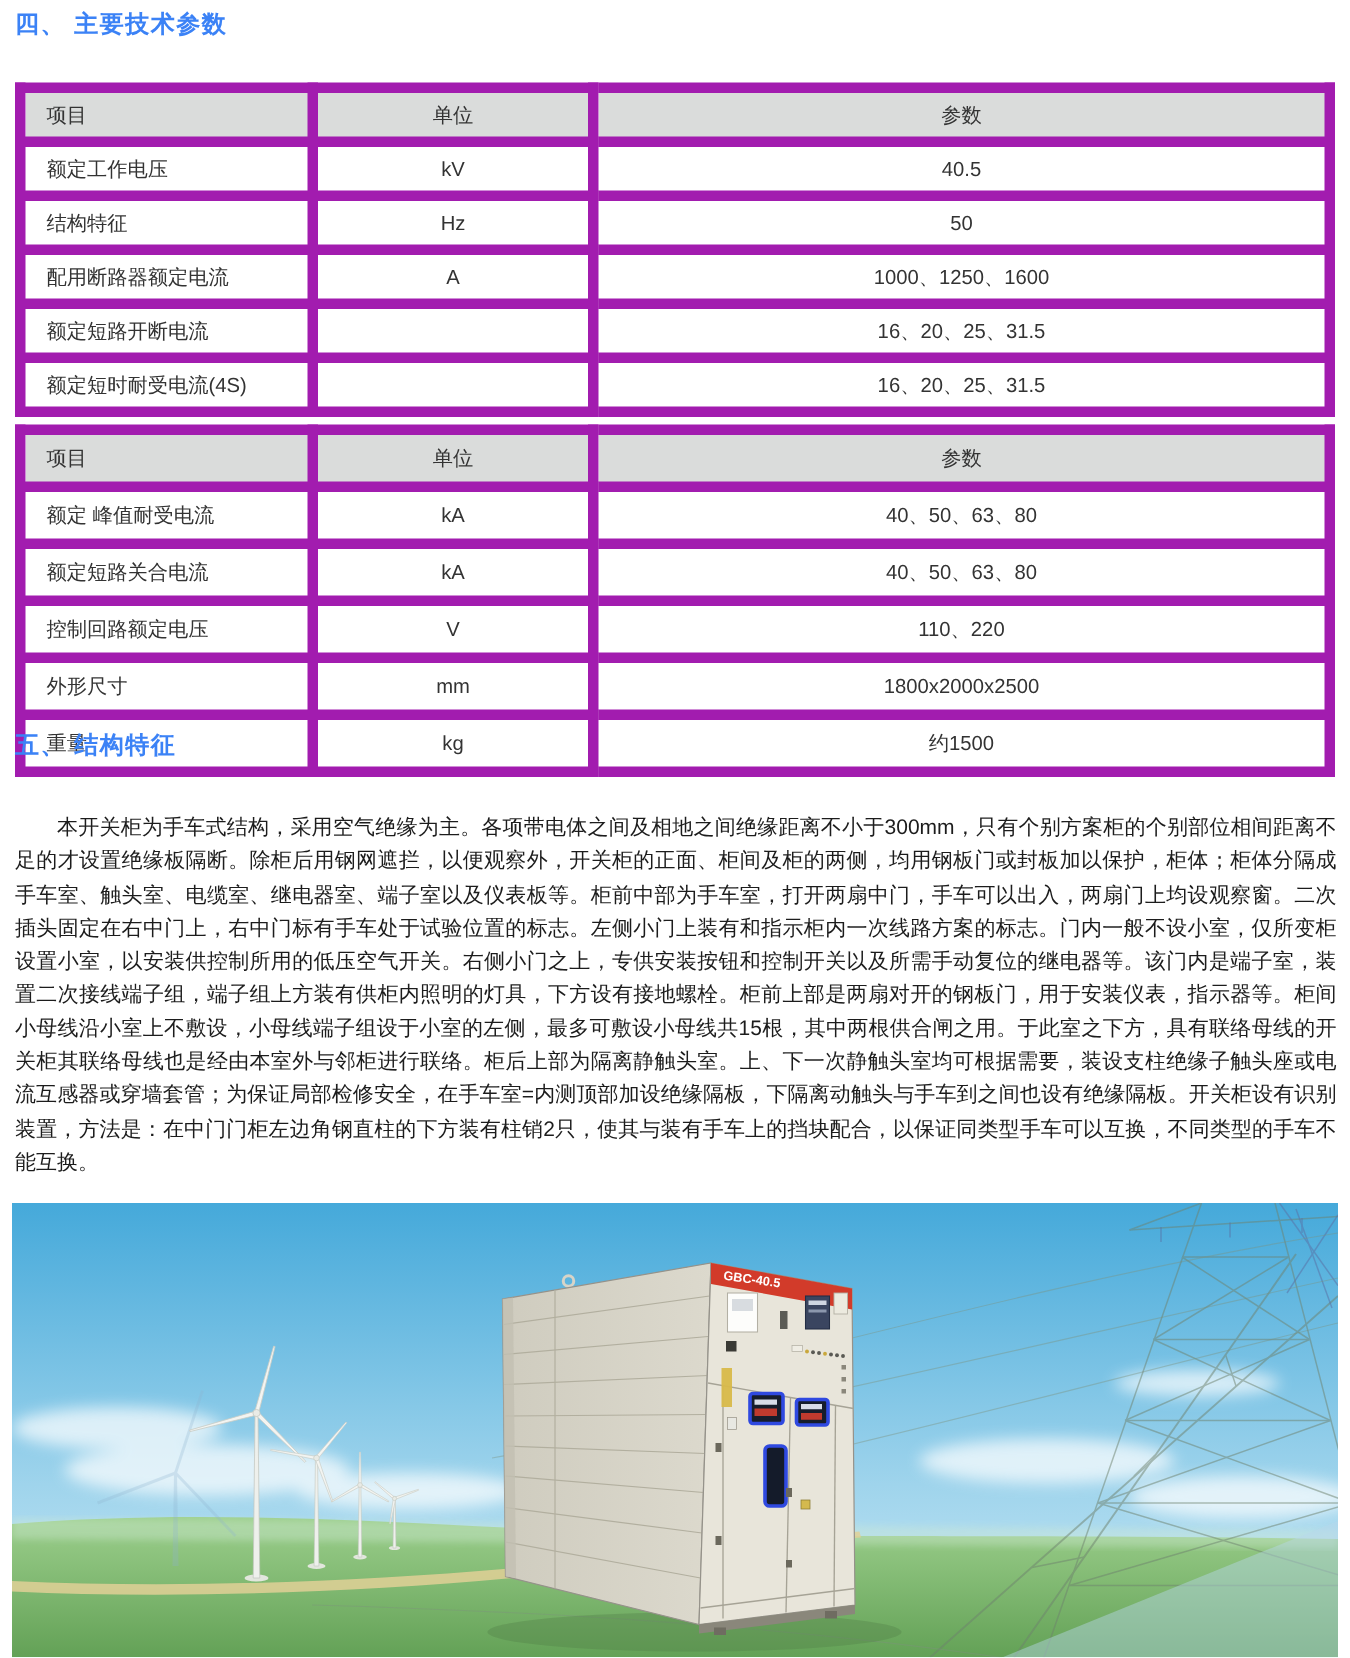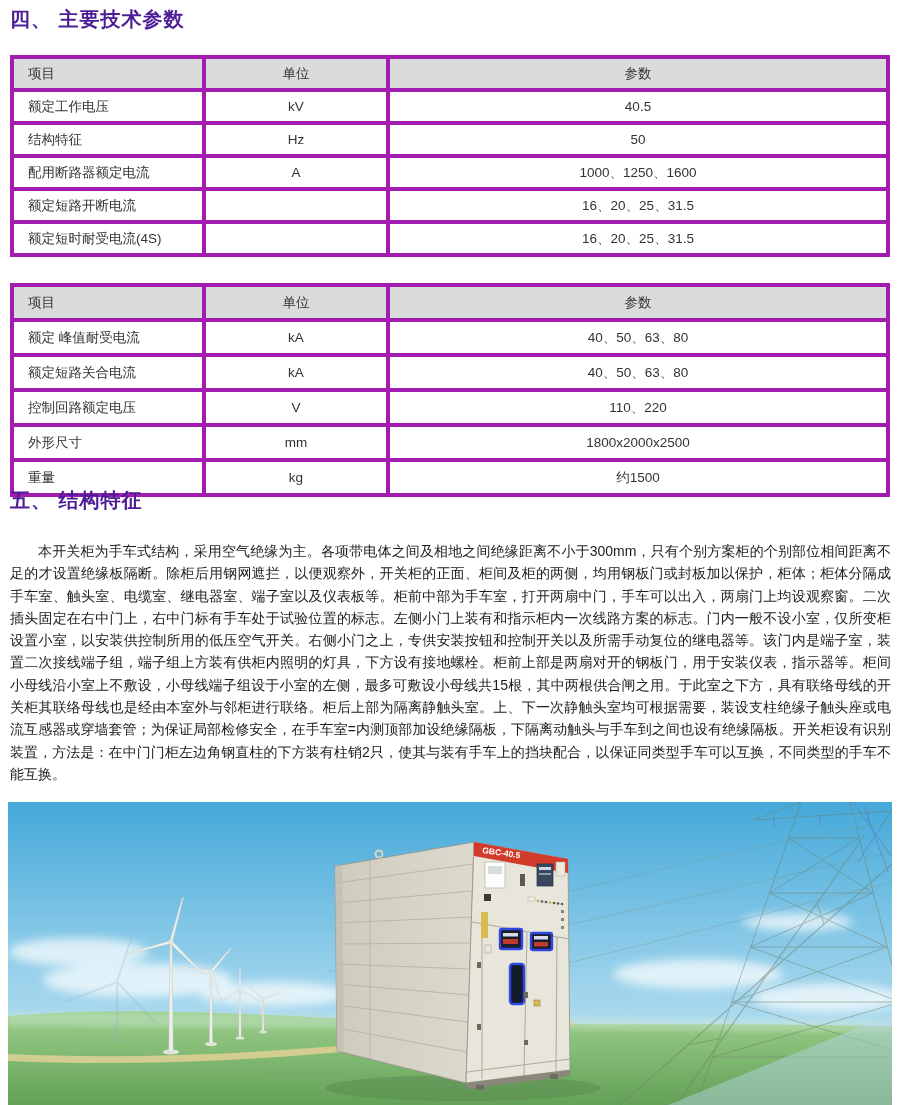--- a/index.html
+++ b/index.html
@@ -1,26 +1,26 @@
 <!DOCTYPE html>
 <html><head>
 <meta charset="utf-8">
 <style>
   html,body{margin:0;padding:0;background:#ffffff;}
   .page{position:relative;width:900px;height:1105px;overflow:hidden;background:#fff;
         font-family:"Liberation Sans","DejaVu Sans",sans-serif;}
-  .sec-heading{position:absolute;left:10px;margin:0;color:#4c1d95;font-size:20px;
+  .sec-heading{position:absolute;left:10px;margin:0;color:#3b82f6;font-size:16px;
         font-weight:bold;letter-spacing:1px;}
   #sec4-heading{top:6px;}
   #sec5-heading{top:487px;}
   table.params{position:absolute;left:10px;width:880px;border-collapse:collapse;
         table-layout:fixed;border:2px solid #3f3f3f;}
   #table1{top:55px;}
   #table2{top:283px;}
-  table.params th,table.params td{border:4px solid #a21caf;font-size:13.5px;color:#333;
+  table.params th,table.params td{border:7px solid #a21caf;font-size:13.5px;color:#333;
         font-weight:normal;overflow:hidden;white-space:nowrap;}
   #table1 th,#table1 td{height:27px;}
   #table2 th,#table2 td{height:29px;}
   table.params th{background:#dadcdb;}
   .c1{text-align:left;padding-left:14px;width:173px;}
   .c2{text-align:center;width:178px;}
   .c3{text-align:center;margin-top:12px;}
   .structure-text{position:absolute;top:540px;left:10px;width:881px;font-size:14px;
         line-height:22.3px;color:#1c1c1c;text-align:justify;text-indent:2em;}
   .photo-wrap{position:absolute;top:802px;left:8px;width:884px;height:303px;overflow:hidden;}

